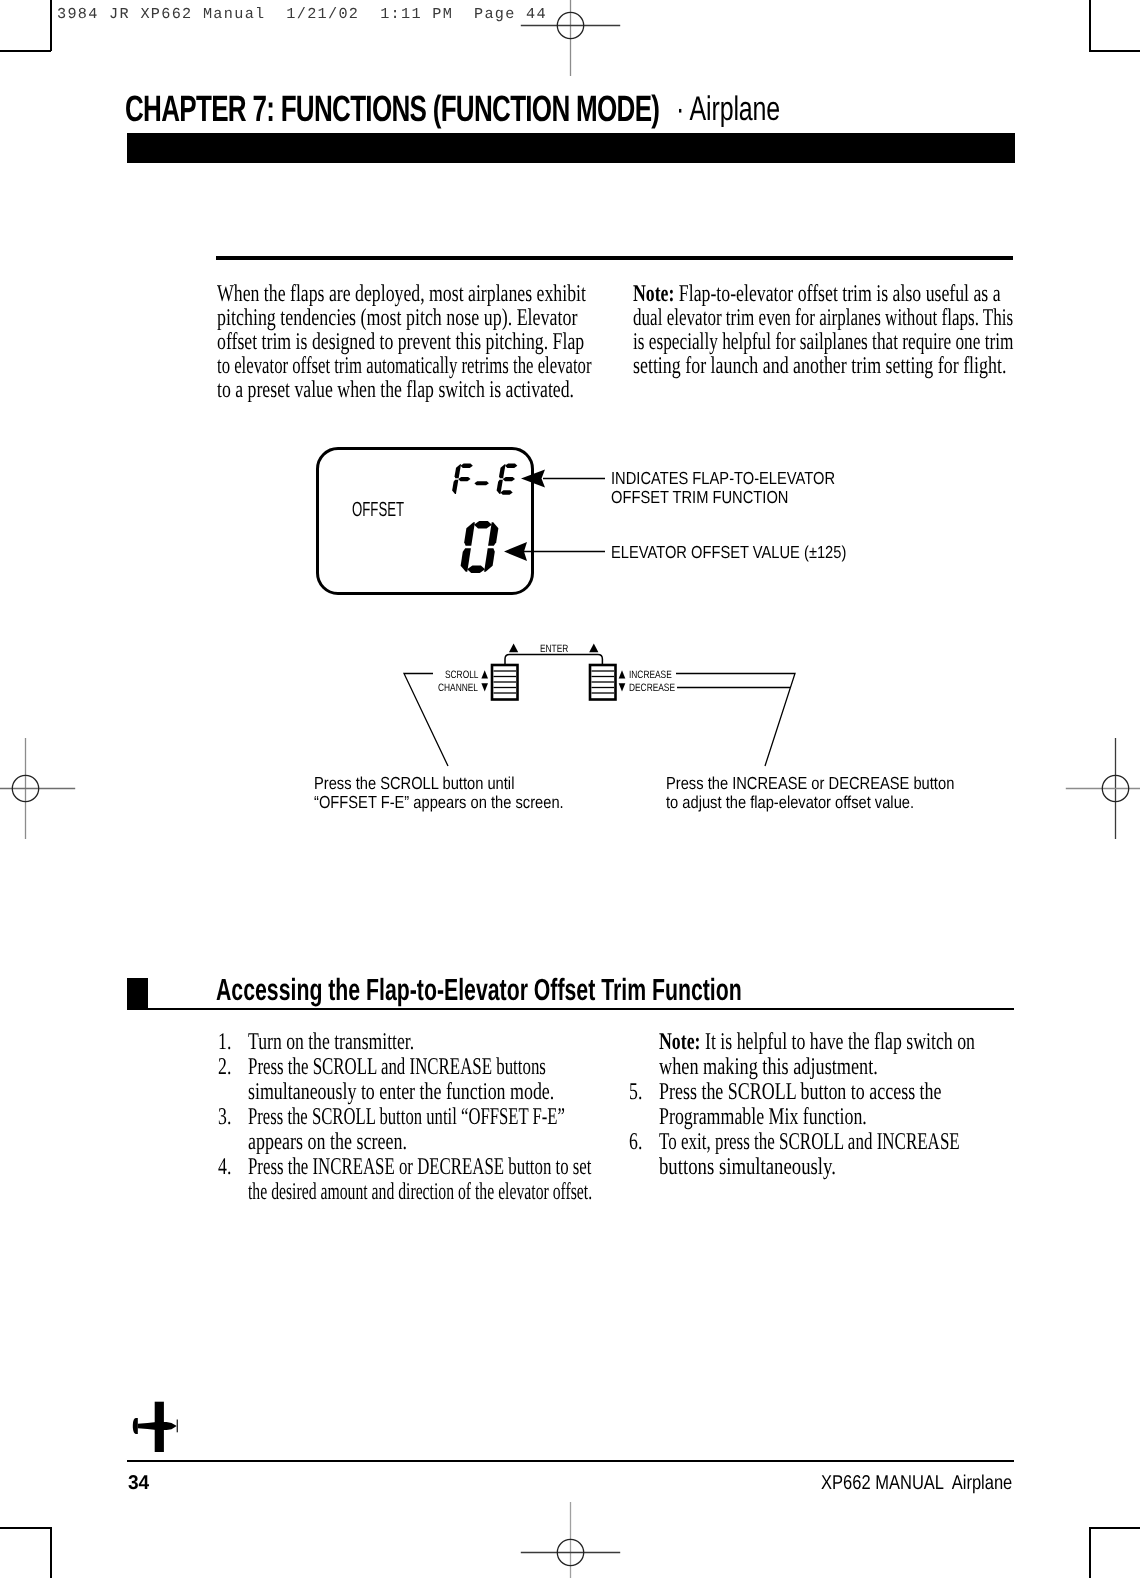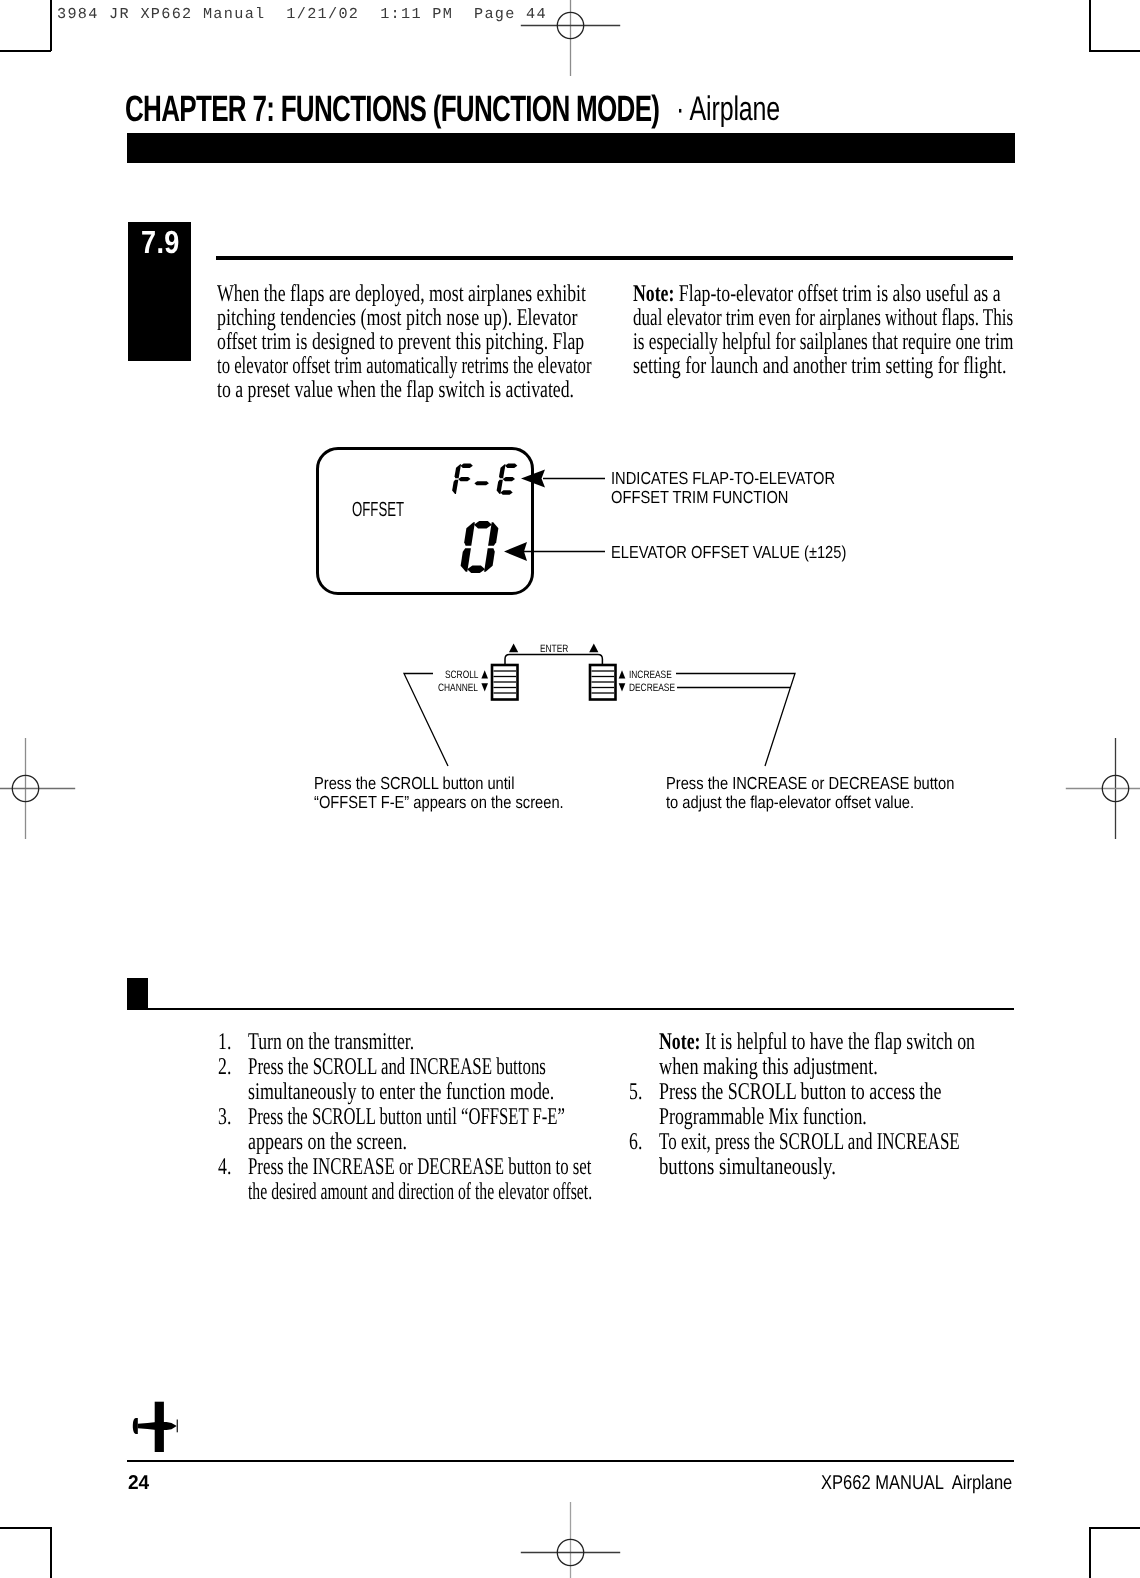--- a/index.html
+++ b/index.html
@@ -119,23 +119,20 @@
   </svg>
 
   <div class="slug">3984 JR XP662 Manual  1/21/02  1:11 PM  Page 44</div>
 
   <div class="chapter-title">
     <span class="cond bold" style="position:absolute;left:0;top:0;">CHAPTER 7: FUNCTIONS (FUNCTION MODE)</span>
     <span class="cond light" style="position:absolute;left:551px;top:0px;">· Airplane</span>
   </div>
   <div class="chapter-bar"></div>
 
-  <div class="sec-num-box">
-    <div class="sec-num">7.9</div>
-  </div>
   <div class="sec-rule"></div>
 
   <div id="bodylines">
       <div class="body-line" style="left: 217px; top: 282px; font-size: 24px; transform: scaleX(0.74);">When the flaps are deployed, most airplanes exhibit</div>
       <div class="body-line" style="left: 217px; top: 305.95px; font-size: 24px; transform: scaleX(0.748);">pitching tendencies (most pitch nose up). Elevator</div>
       <div class="body-line" style="left: 217px; top: 329.9px; font-size: 24px; transform: scaleX(0.74);">offset trim is designed to prevent this pitching. Flap</div>
       <div class="body-line" style="left: 217px; top: 353.85px; font-size: 24px; transform: scaleX(0.697);">to elevator offset trim automatically retrims the elevator</div>
       <div class="body-line" style="left: 217px; top: 377.8px; font-size: 24px; transform: scaleX(0.74);">to a preset value when the flap switch is activated.</div>
       <div class="body-line" style="left: 633px; top: 282px; font-size: 24px; transform: scaleX(0.74);"><b>Note:</b> Flap-to-elevator offset trim is also useful as a</div>
       <div class="body-line" style="left: 633px; top: 305.95px; font-size: 24px; transform: scaleX(0.711);">dual elevator trim even for airplanes without flaps. This</div>
@@ -242,33 +239,36 @@
   <div class="btn-label" style="left:628.6px;top:682.6px;">DECREASE</div>
   <div class="btn-label" style="left:539.5px;top:644.3px;">ENTER</div>
 
   <div class="caption" style="left:314px;top:775px;">Press the SCROLL button until</div>
   <div class="caption" style="left:314px;top:794px;">“OFFSET F-E” appears on the screen.</div>
   <div class="caption" style="left:666px;top:775px;">Press the INCREASE or DECREASE button</div>
   <div class="caption" style="left:666px;top:794px;">to adjust the flap-elevator offset value.</div>
 
   <div class="acc-mark"></div>
   <div class="acc-rule"></div>
+  <div class="acc-title">
+    <span class="cond">Accessing the Flap-to-Elevator Offset Trim Function</span>
+  </div>
 
   <svg class="plane-icon" width="75" height="82" viewBox="0 0 66 82">
     <g fill="#000">
 
       <rect x="32.2" y="26.7" width="9.2" height="50.3"></rect>
 
       <path d="M 10.3 51.0 C 10.3 46.0 11.6 43.1 13.3 43.1 L 15.3 43.1 L 15.3 58.9 L 13.3 58.9
                C 11.6 58.9 10.3 56.0 10.3 51.0 Z"></path>
 
       <path d="M 15.3 48.8 L 25.0 48.0 L 34.0 46.9 L 44.0 47.0 L 49.0 48.0 L 53.0 50.2
                L 54.2 50.9 L 53.0 51.8 L 49.0 54.2 L 44.0 55.0 L 34.0 55.1 L 25.0 53.9
                L 15.3 53.3 Z"></path>
 
       <rect x="54.2" y="44.5" width="1.1" height="12.8"></rect>
     </g>
   </svg>
   <div class="foot-rule"></div>
-  <div class="foot-page">24</div>
+  <div class="foot-page">34</div>
   <div class="foot-manual">XP662 MANUAL  Airplane</div>
 
 </div>
 
 </body></html>

